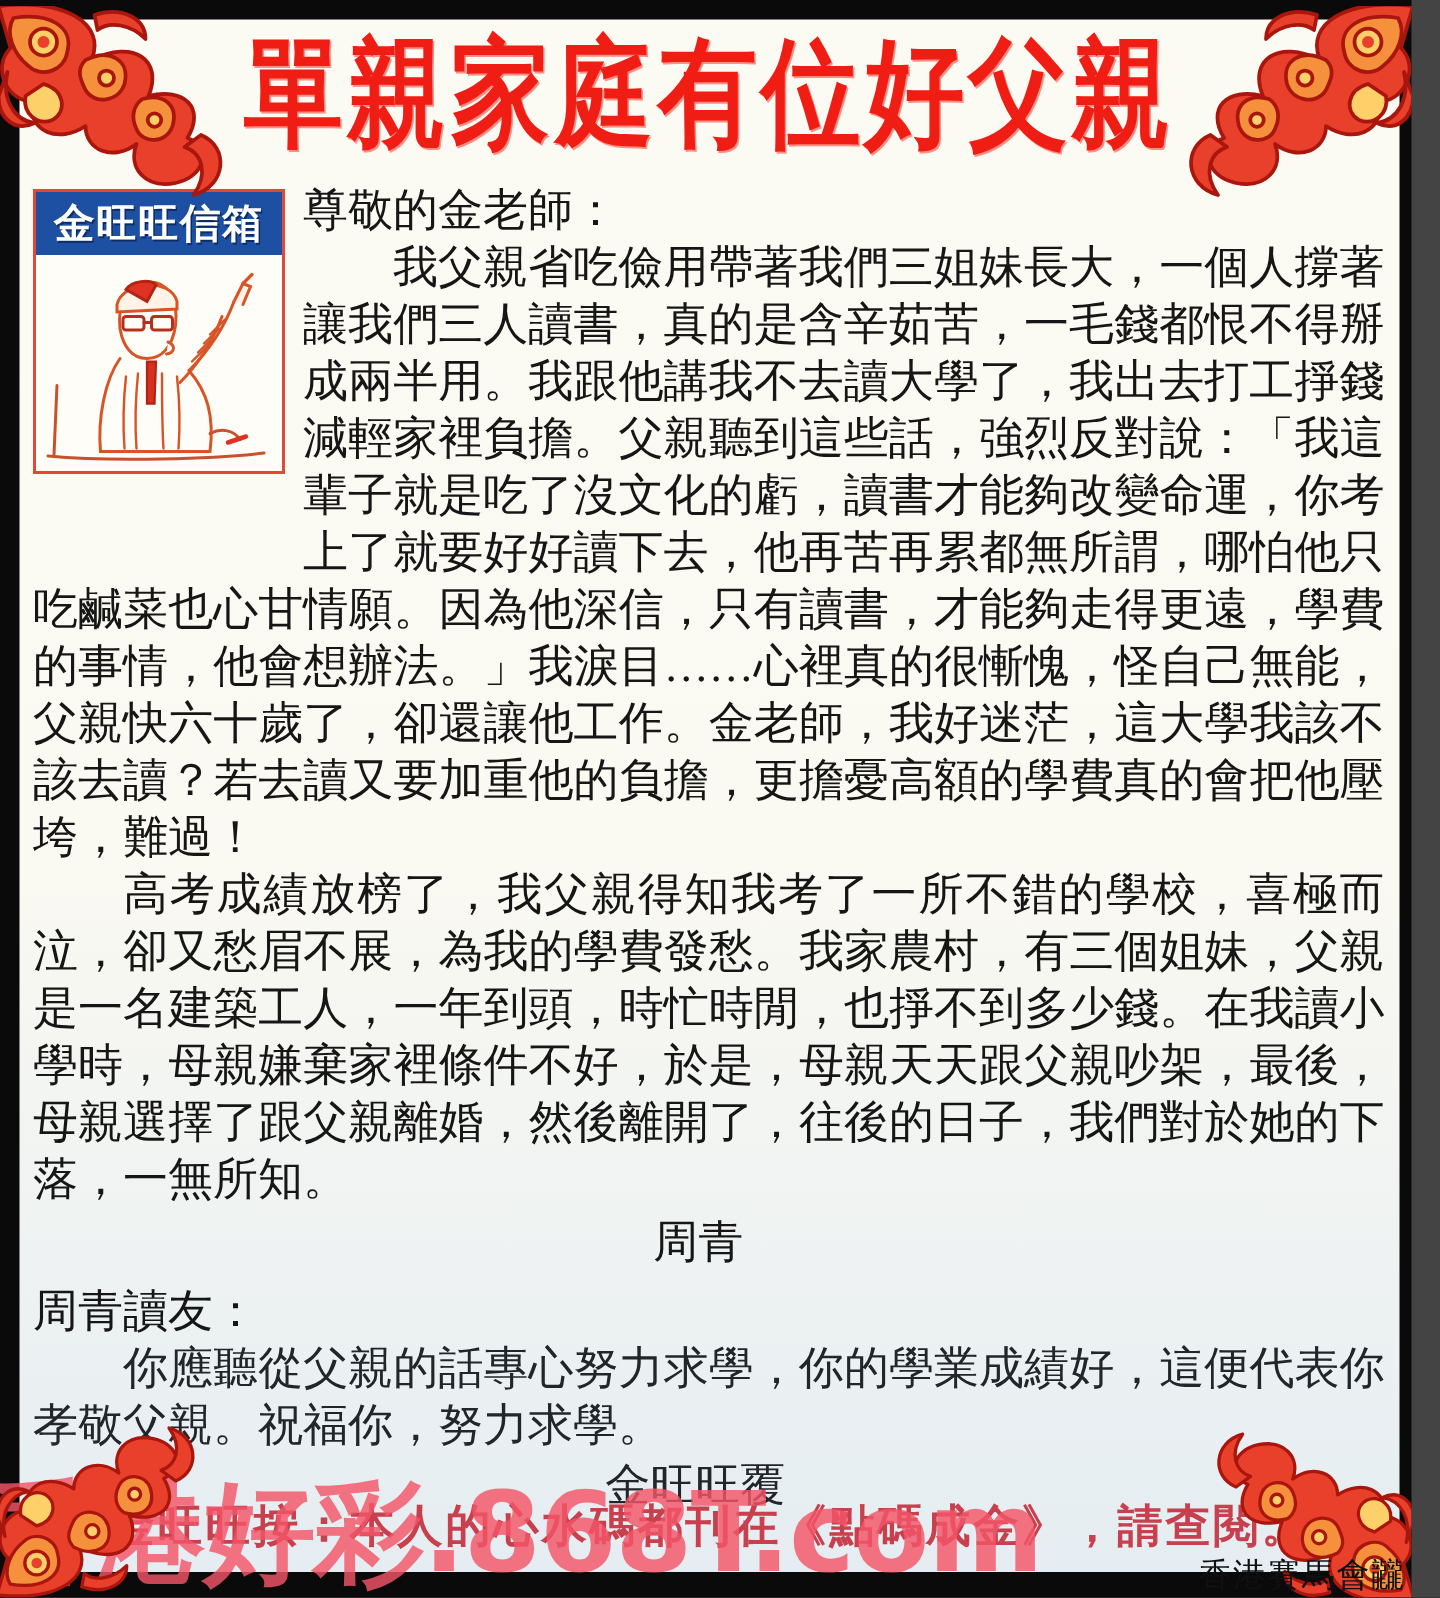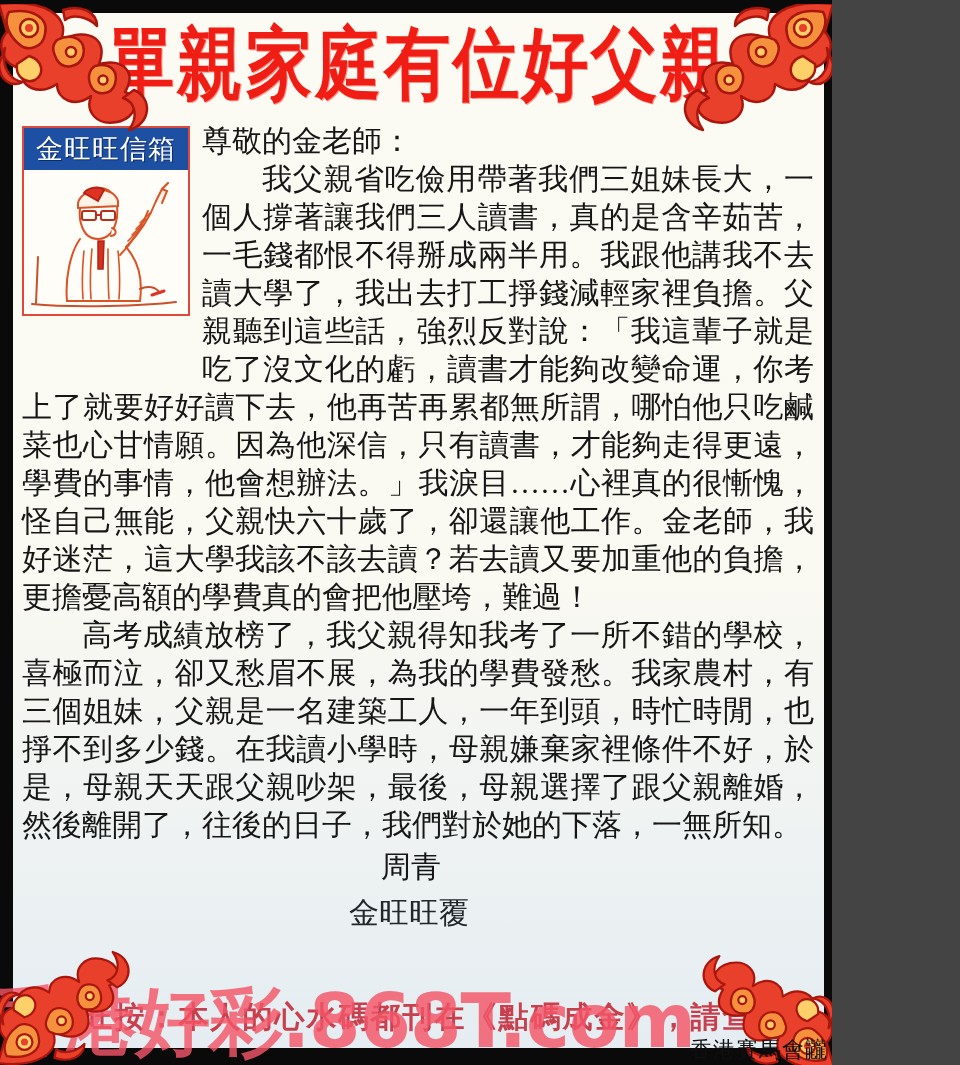--- a/index.html
+++ b/index.html
@@ -1,21 +1,22 @@
 <!DOCTYPE html>
 <html><head>
 <meta charset="utf-8">
 <style>
   html,body{margin:0;padding:0;background:#444;}
   .page{
     position:relative;
-    width:832px;height:1065px;
+    width:913px;height:1065px;
     background:#0a0a0a;
     overflow:hidden;
     font-family:"Liberation Serif","DejaVu Serif",serif;
+    padding-left:28px;
   }
   .paper{
     position:absolute;
     top:13px;left:13px;right:8px;bottom:17px;
     background:linear-gradient(180deg,#fbfaf3 0%,#faf9f2 55%,#eef2f2 80%,#e5edf2 100%);
   }
   
   .corner{position:absolute;width:172px;height:150px;z-index:6;pointer-events:none;}
   .tl{top:4px;left:-2px;}
   .tr{top:4px;right:-2px;transform:scaleX(-1);}
@@ -51,21 +52,21 @@
     margin:4px 12px 48px 0;
     border:2px solid #e0483a;
     background:#fffdf8;
     box-sizing:border-box;
     display:flex;flex-direction:column;
   }
   .mailbox-label{
     background:#1d4fa2;
     color:#ffffff;
     font-family:"Liberation Sans","DejaVu Sans",sans-serif;
-    font-weight:normal;
+    font-weight:bold;
     font-size:27px;
     line-height:42px;
     text-align:center;
     letter-spacing:1px;
     text-shadow:1px 1px 0 #0c2c66;
   }
   .mailbox-art{flex:1;display:block;width:100%;}
   p{margin:0;}
   .salutation{text-indent:0;margin-top:28px;}
   .para{text-indent:2em;}
@@ -158,20 +159,22 @@
             <path d="M128,124 L140,120" stroke="#e03222" stroke-width="3"></path>
           </g>
         </svg>
       </aside>
 
       <p class="salutation">尊敬的金老師：</p>
       <p class="para">我父親省吃儉用帶著我們三姐妹長大，一個人撐著讓我們三人讀書，真的是含辛茹苦，一毛錢都恨不得掰成兩半用。我跟他講我不去讀大學了，我出去打工掙錢減輕家裡負擔。父親聽到這些話，強烈反對說：「我這輩子就是吃了沒文化的虧，讀書才能夠改變命運，你考上了就要好好讀下去，他再苦再累都無所謂，哪怕他只吃鹹菜也心甘情願。因為他深信，只有讀書，才能夠走得更遠，學費的事情，他會想辦法。」我淚目……心裡真的很慚愧，怪自己無能，父親快六十歲了，卻還讓他工作。金老師，我好迷茫，這大學我該不該去讀？若去讀又要加重他的負擔，更擔憂高額的學費真的會把他壓垮，難過！</p>
       <p class="para">高考成績放榜了，我父親得知我考了一所不錯的學校，喜極而泣，卻又愁眉不展，為我的學費發愁。我家農村，有三個姐妹，父親是一名建築工人，一年到頭，時忙時閒，也掙不到多少錢。在我讀小學時，母親嫌棄家裡條件不好，於是，母親天天跟父親吵架，最後，母親選擇了跟父親離婚，然後離開了，往後的日子，我們對於她的下落，一無所知。</p>
       <p class="sig sig-letter">周青</p>
 
+      <p class="salutation reply-salutation">周青讀友：</p>
+      <p class="para reply-text">你應聽從父親的話專心努力求學，你的學業成績好，這便代表你孝敬父親。祝福你，努力求學。</p>
       <p class="sig reply-sig">金旺旺覆</p>
     </div>
 
     <div class="footer-note">金旺旺按：本人的心水碼都刊在《點碼成金》，請查閱。</div>
   </div>
 
   <svg class="corner tl" viewBox="0 0 170 150" xmlns="http://www.w3.org/2000/svg">
     <g stroke="#a8160e" stroke-width="2.5" stroke-linejoin="round">
       <path d="M0,0 C45,-5 72,12 62,36 C90,22 110,36 100,60 C124,54 138,68 126,88 C142,94 138,114 118,118 C98,122 86,108 92,92 C76,104 58,96 58,80 C40,92 20,84 22,64 C4,62 -4,40 8,28 Z" fill="#e8402a"></path>
       <path d="M10,8 C34,4 50,14 46,30 C44,44 28,48 20,40 C10,32 4,18 10,8 Z" fill="#f5913c"></path>

